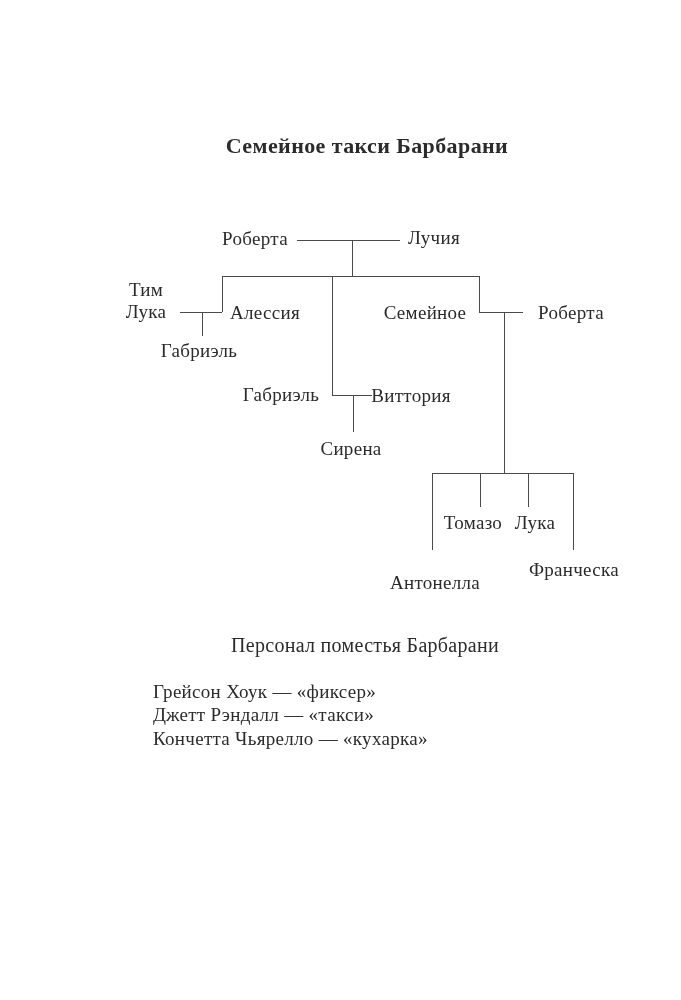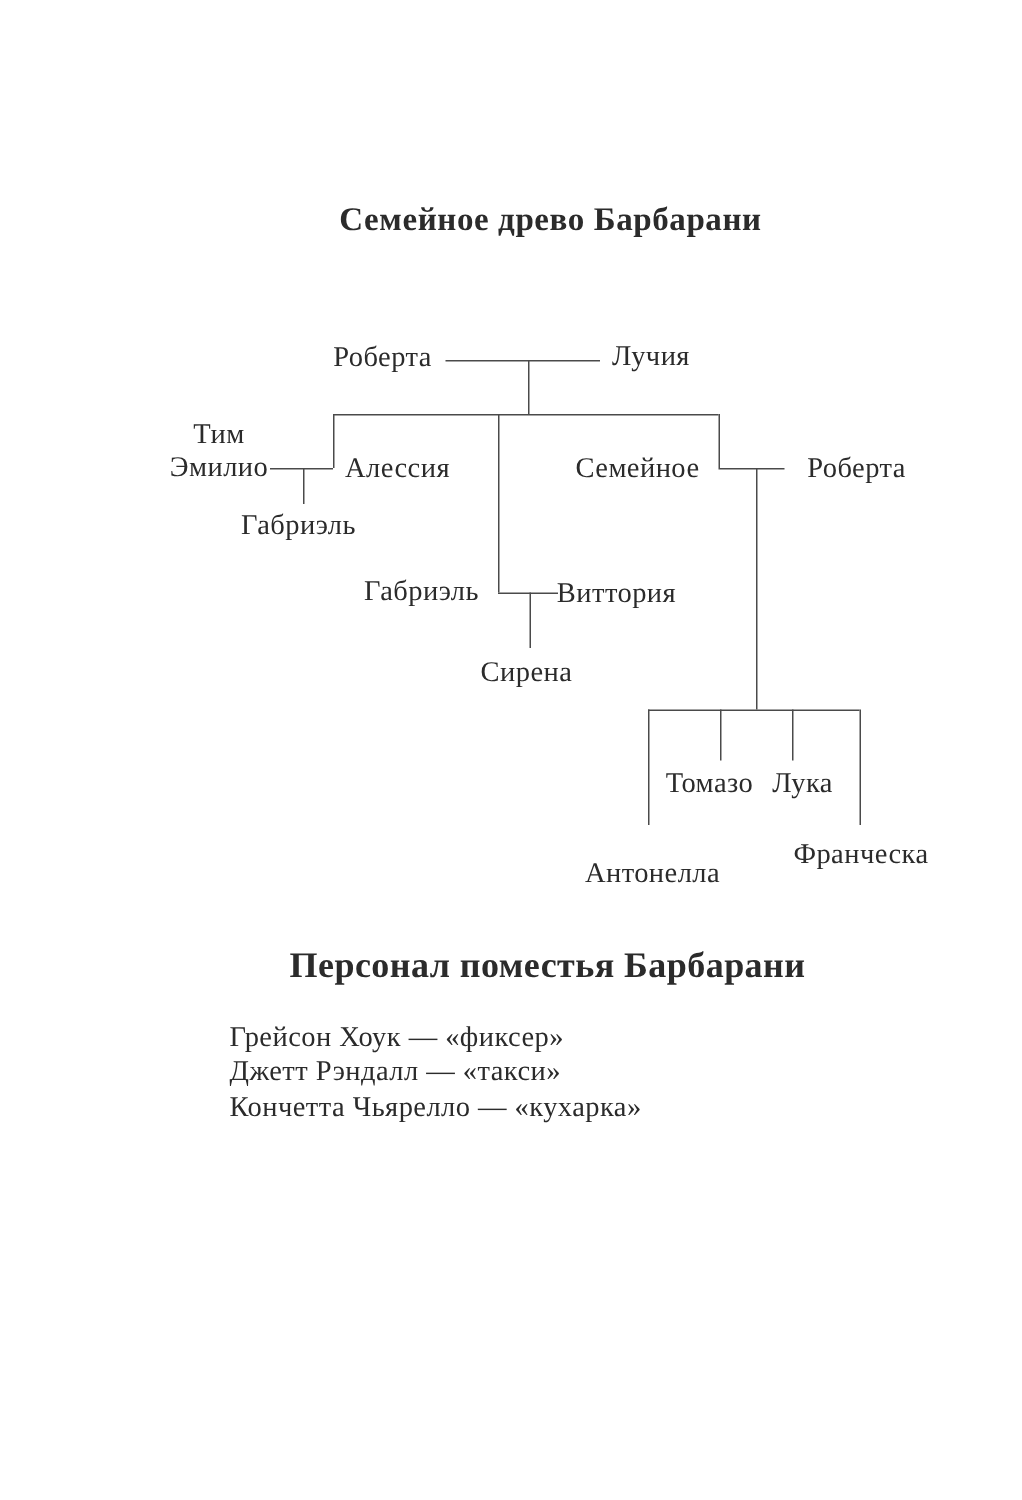--- a/index.html
+++ b/index.html
@@ -32,22 +32,22 @@
     position: absolute;
     transform: translate(-50%, -50%);
     font-size: 22px;
     font-weight: bold;
     white-space: nowrap;
     letter-spacing: 0.4px;
   }
   .section-title {
     position: absolute;
     transform: translate(-50%, -50%);
-    font-size: 24px;
-    font-weight: bold;
+    font-size: 20px;
+    font-weight: normal;
     white-space: nowrap;
     letter-spacing: 0.3px;
   }
   .staff-line {
     position: absolute;
     transform: translateY(-50%);
     font-size: 19px;
     white-space: nowrap;
     letter-spacing: 0.3px;
     text-align: right;
@@ -57,34 +57,34 @@
     background: #4a4a4a;
   }
   .hline { height: 1px; }
   .vline { width: 1px; }
 </style>
 </head>
 <body>
 
 <div class="page">
 
-  <div class="page-title" style="left:367px; top:146px">Семейное древо Барбарани</div>
+  <div class="page-title" style="left:367px; top:146px">Семейное такси Барбарани</div>
 
   <div>
 
     <div class="label" style="left:255px; top:239px">Роберта</div>
     <div class="hline" style="left:297px; top:240px; width:103px"></div>
     <div class="label" style="left:434px; top:238px">Лучия</div>
     <div class="vline" style="left:352px; top:240px; height:36px"></div>
 
     <div class="hline" style="left:222px; top:276px; width:257px"></div>
 
     <div class="vline" style="left:222px; top:276px; height:36px"></div>
     <div class="label two-line" style="left:146px; top:301px">Тим
-Эмилио</div>
+Лука</div>
     <div class="hline" style="left:180px; top:312px; width:42px"></div>
     <div class="label" style="left:265px; top:313px">Алессия</div>
     <div class="vline" style="left:202px; top:312px; height:24px"></div>
     <div class="label" style="left:199px; top:351px">Габриэль</div>
 
     <div class="vline" style="left:332px; top:276px; height:119px"></div>
     <div class="label" style="left:281px; top:395px">Габриэль</div>
     <div class="hline" style="left:332px; top:395px; width:40px"></div>
     <div class="label" style="left:411px; top:396px">Виттория</div>
     <div class="vline" style="left:353px; top:395px; height:37px"></div>

